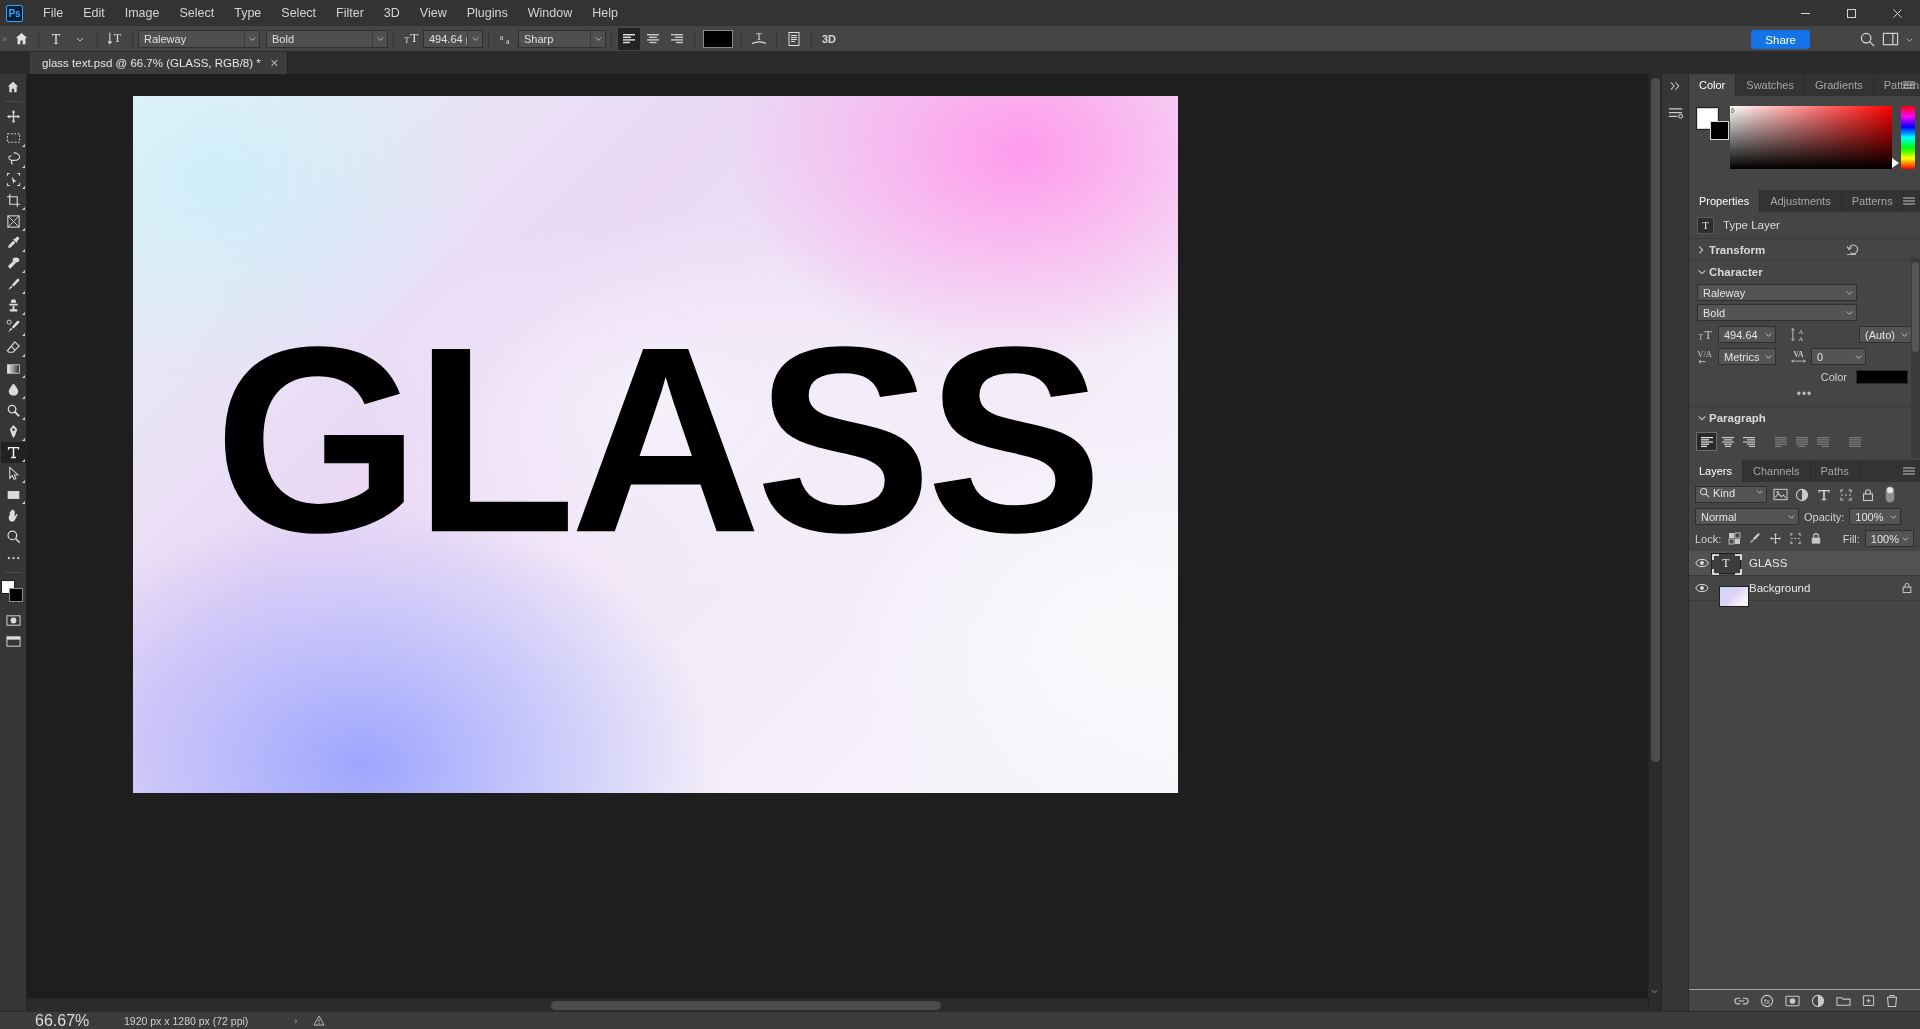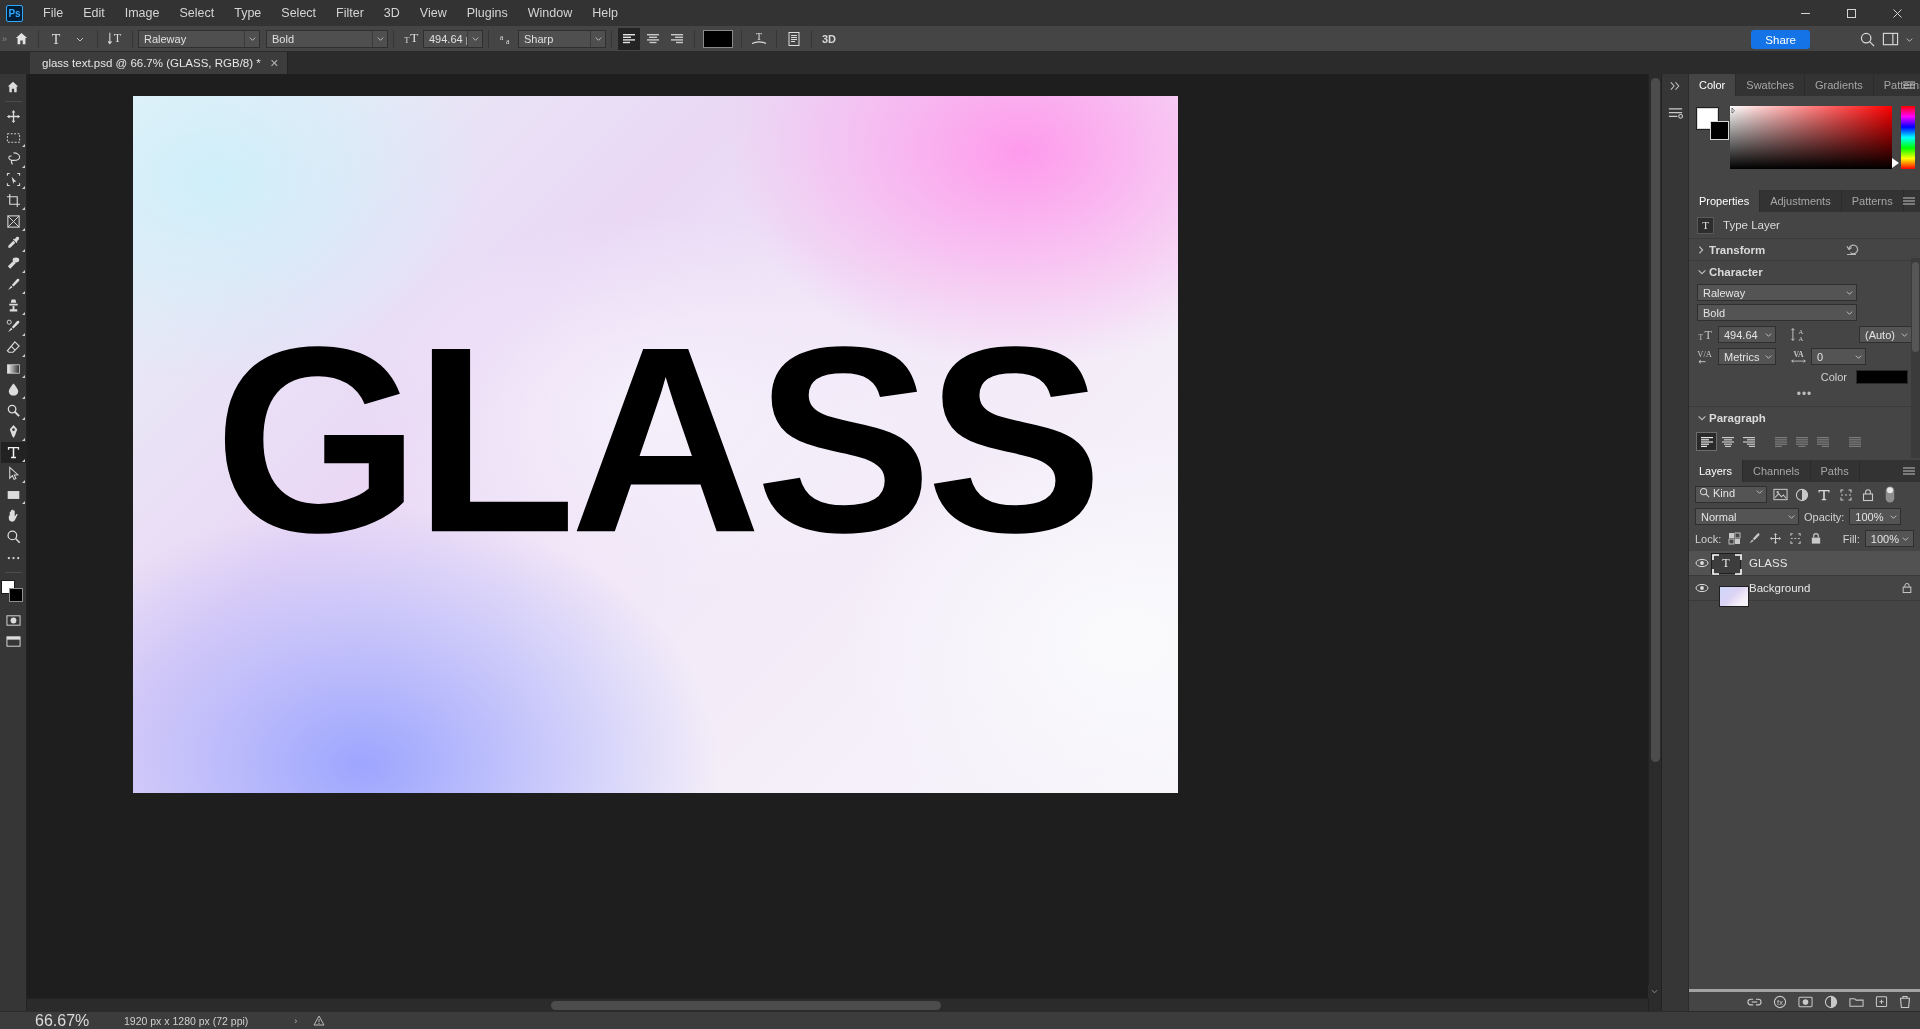--- a/index.html
+++ b/index.html
@@ -191,21 +191,21 @@
   .layer-row.selected { background:#525252; }
   .eye { width:18px; display:flex; align-items:center; justify-content:center; color:#dcdcdc; font-size:10px; }
   .lthumb { width:30px; height:21px; border:1px solid #1f1f1f; margin-right:8px; background:#2b2b2b; display:flex; align-items:center; justify-content:center; position:relative; }
   .lthumb.text { font-family:"Liberation Serif", serif; color:#eee; font-size:12px; background:#3d3d3d; }
   .lthumb.bg { background:linear-gradient(135deg,#cfd8fb 0%,#dcd3f4 45%,#f4eef9 75%,#f8f5fb 100%); }
   .lname { font-size:11.5px; color:#e6e6e6; }
   .lname.italic { }
   .lock-ico { position:absolute; right:8px; color:#c9c9c9; font-size:10px; }
   .corner-marks { position:absolute; inset:0; }
 
-  .layers-bottom { height:22px; background:#454545; display:flex; align-items:center; justify-content:flex-end; gap:11px; padding-right:9px; border-top:3px solid #a3a3a3; color:#c9c9c9; font-size:11px; }
+  .layers-bottom { height:22px; background:#454545; display:flex; align-items:center; justify-content:flex-end; gap:11px; padding-right:22px; border-top:1px solid #a3a3a3; color:#c9c9c9; font-size:11px; }
 
   
   .statusbar {
     height:18px; flex:0 0 18px; background:#3c3c3c; display:flex; align-items:center;
     font-size:10.5px; color:#cfcfcf; border-top:1px solid #2b2b2b;
   }
   .zoomfield { width:58px; height:14px; background:#3c3c3c; margin-left:32px; font-size:16px; color:#dcdcdc; display:flex; align-items:center; padding-left:3px; }
   .statusdoc { margin-left:34px; }
   .statusarrow { margin-left:46px; color:#bbb; font-size:9px; }
 

